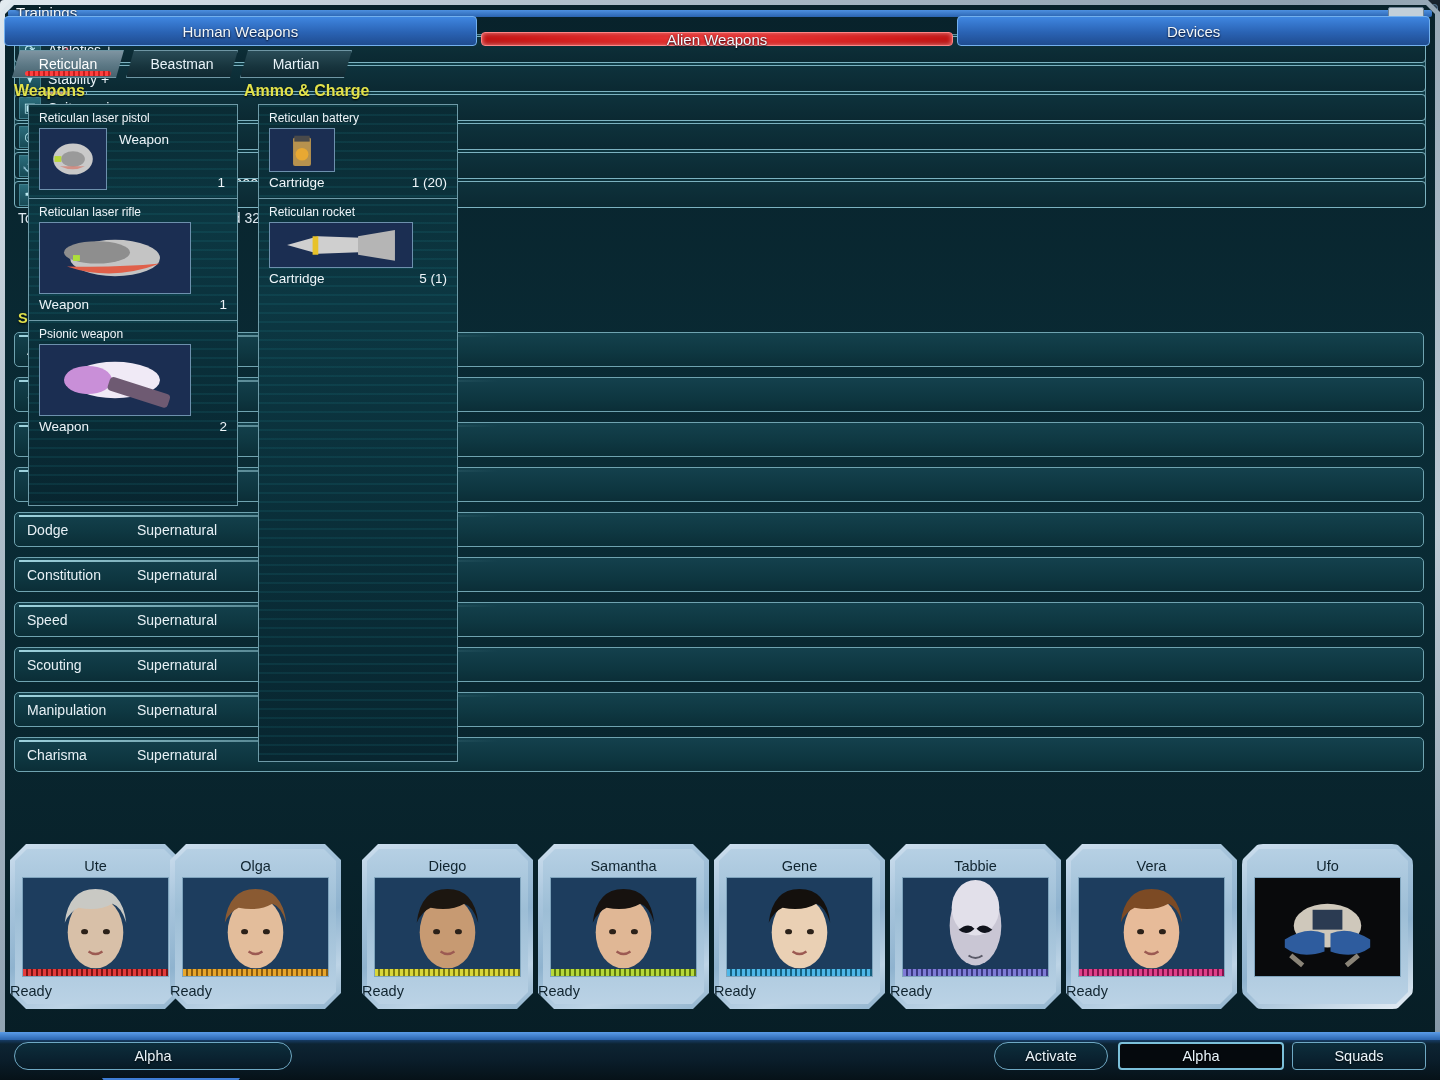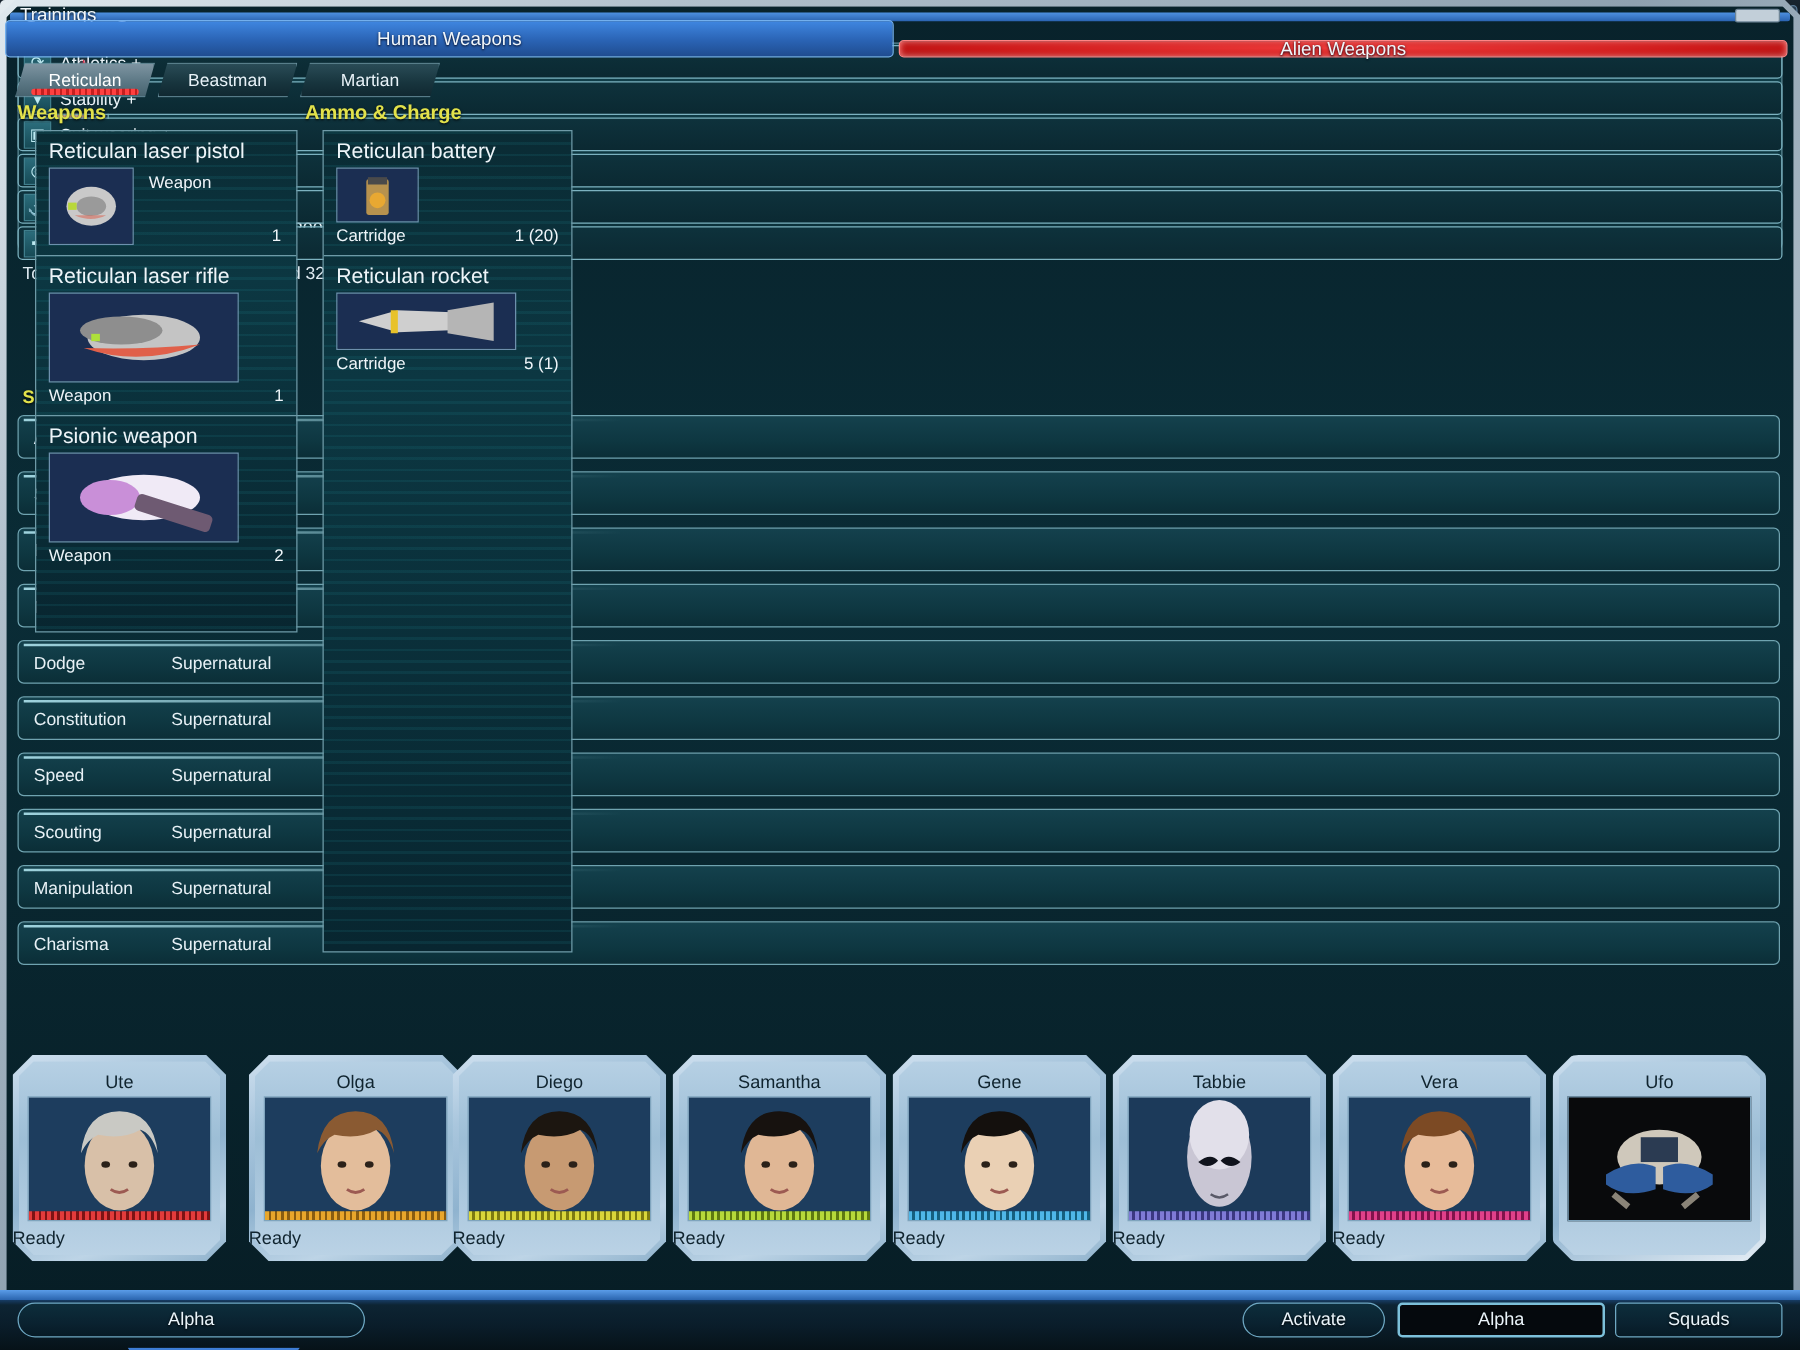--- a/index.html
+++ b/index.html
@@ -259,21 +259,21 @@
   .inv-col::before {
     content:''; position:absolute; left:0; right:0; top:0; height:100%;
     background:
       repeating-linear-gradient(180deg, rgba(30,140,150,.14) 0 2px, rgba(0,0,0,0) 2px 9px);
     pointer-events:none;
   }
   .inv-item {
     position:relative; border-bottom:1px solid #6e9aa7; padding:6px 10px 8px 10px;
   }
   .inv-item:last-child { border-bottom:0; }
-  .ii-name { color:#eef5f9; font-size:17px; margin-bottom:3px; }
+  .ii-name { color:#eef5f9; font-size:12px; margin-bottom:3px; }
   .ii-thumb {
     border:1px solid #6d90ad;
     background: radial-gradient(ellipse at 50% 40%, #253e63 0%, #16294a 60%, #0d1a31 100%);
     position:relative; overflow:hidden;
   }
   .ii-foot { display:flex; justify-content:space-between; color:#eef5f9; font-size:13.5px; margin-top:3px; }
   .ii-type-abs { position:absolute; color:#eef5f9; font-size:13.5px; }
 
   
   .squadbar { position:absolute; left:10px; top:844px; width:1420px; height:170px; }
@@ -680,20 +680,21 @@
   <div class="enc-val">35%</div>
 
   <div id="inv-panel">
     <div class="inv-outer"></div>
     <div class="inv-in"></div>
     <div class="inv-topbar"></div>
 
     <div class="maintabs" id="main-tabs">
         <div class="maintab">Human Weapons</div>
         <div class="maintab active">Alien Weapons</div>
+        <div class="maintab">Devices</div>
       </div>
     <div class="subtabs" id="sub-tabs">
         <div class="subtab active">Reticulan</div>
         <div class="subtab">Beastman</div>
         <div class="subtab">Martian</div>
       </div>
 
     <div class="sec-head" style="left:14px;top:82px;">Weapons</div>
     <div class="sec-head" style="left:244px;top:82px;">Ammo &amp; Charge</div>
 
@@ -784,21 +785,21 @@
         <div class="pimg"><svg viewBox="0 0 146 100" preserveAspectRatio="none">
             <rect width="146" height="100" fill="#1d3d5e"></rect>
             <ellipse cx="73" cy="55" rx="28" ry="36" fill="#d8c0a8"></ellipse>
             <path d="M42 45 q4 -34 31 -34 q27 0 31 34 q-5 -16 -14 -19 q-14 8 -34 4 q-9 4 -14 15z" fill="#c9c9c4"></path>
             <ellipse cx="62" cy="54" rx="3.5" ry="2.6" fill="#2b2119"></ellipse>
             <ellipse cx="84" cy="54" rx="3.5" ry="2.6" fill="#2b2119"></ellipse>
             <path d="M66 74 q7 5 14 0" stroke="#9c5a52" stroke-width="2.4" fill="none"></path>
           </svg><div class="hpbar" style="--c1:#e33b3b;--c2:#7d1313;"></div></div>
         <div class="pstat">Ready</div>
       </div>
-      <div class="pcard" style="left: 189px; padding-left: 24px;">
+      <div class="pcard" style="left: 160px; padding-left: 24px;">
         <div class="pcard-in"></div>
         <div class="pname">Olga</div>
         <div class="pimg"><svg viewBox="0 0 146 100" preserveAspectRatio="none">
             <rect width="146" height="100" fill="#1d3d5e"></rect>
             <ellipse cx="73" cy="55" rx="28" ry="36" fill="#e3bd9b"></ellipse>
             <path d="M42 45 q4 -34 31 -34 q27 0 31 34 q-5 -16 -14 -19 q-14 8 -34 4 q-9 4 -14 15z" fill="#8a5a32"></path>
             <ellipse cx="62" cy="54" rx="3.5" ry="2.6" fill="#2b2119"></ellipse>
             <ellipse cx="84" cy="54" rx="3.5" ry="2.6" fill="#2b2119"></ellipse>
             <path d="M66 74 q7 5 14 0" stroke="#9c5a52" stroke-width="2.4" fill="none"></path>
           </svg><div class="hpbar" style="--c1:#e8a62b;--c2:#8a5d10;"></div></div>

